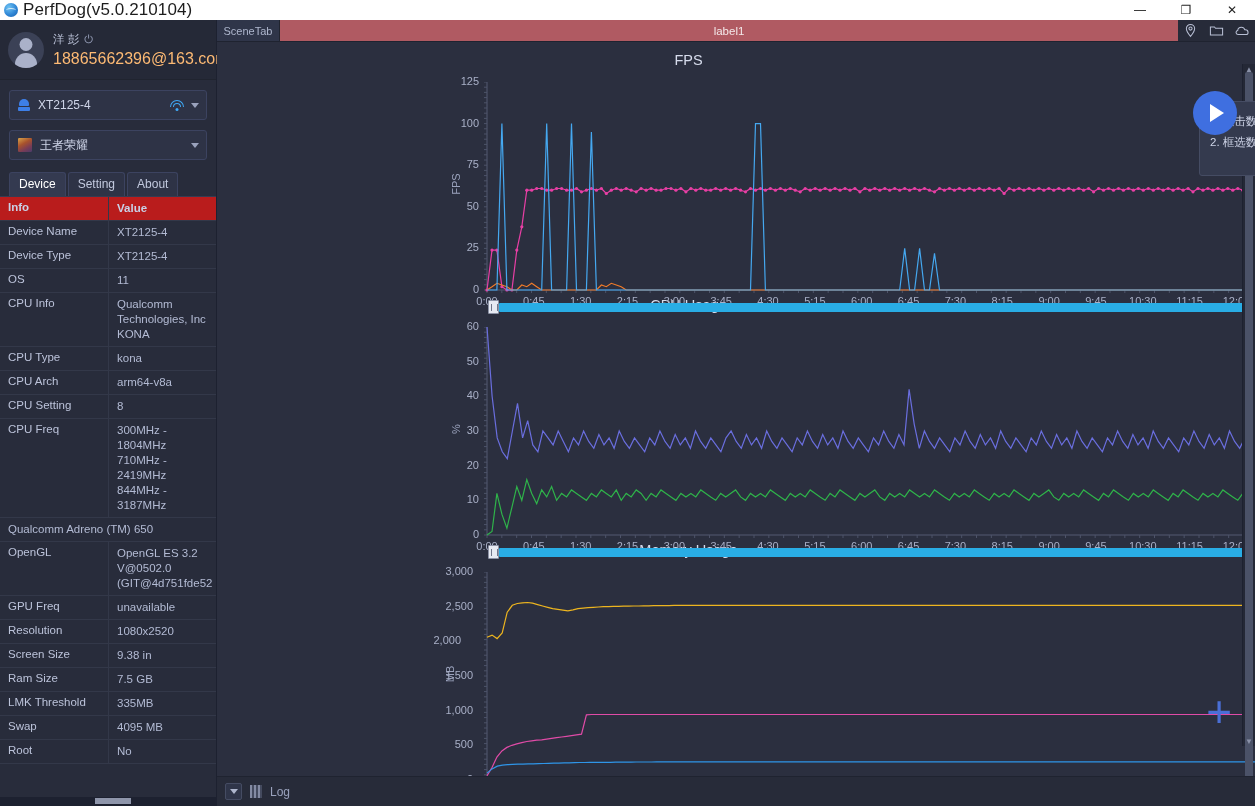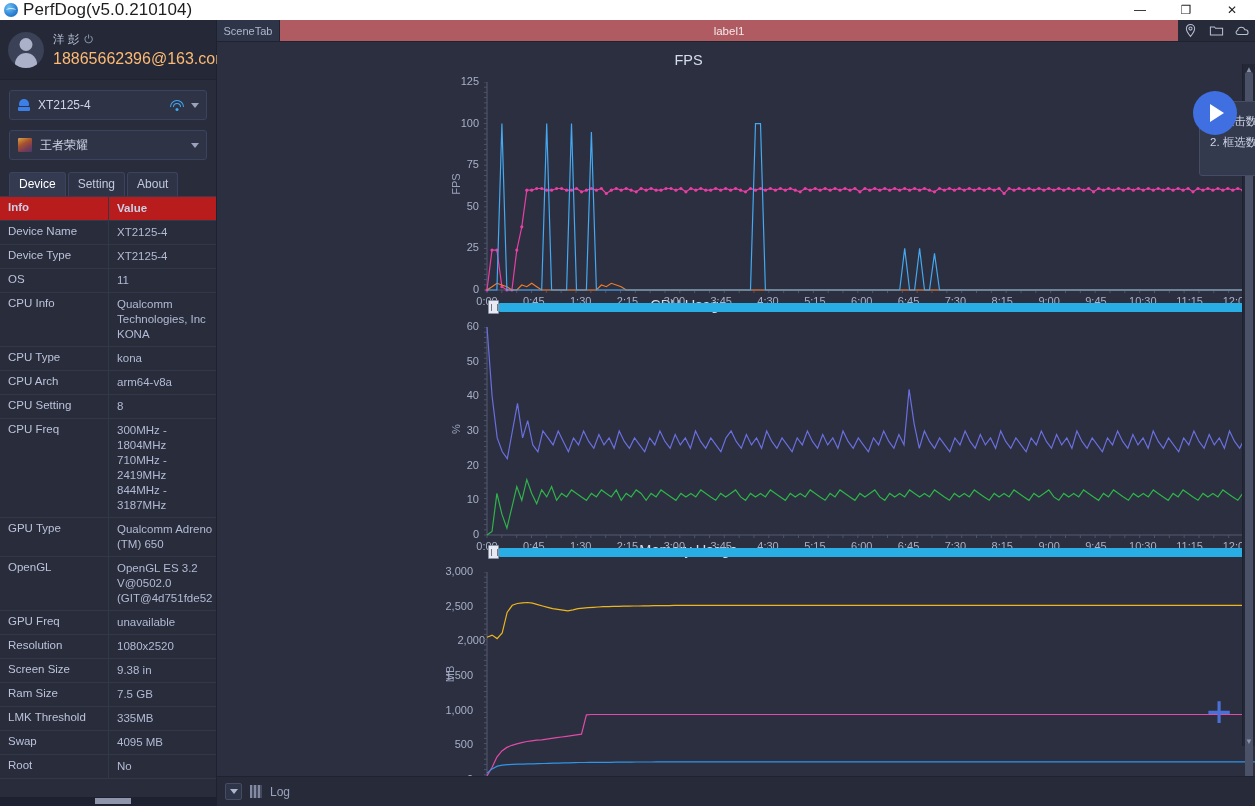--- a/index.html
+++ b/index.html
@@ -299,21 +299,20 @@
           <div class="k">CPU Setting</div>
           <div class="v" style="white-space: pre-line;">8</div>
         </div>
         <div class="irow">
           <div class="k">CPU Freq</div>
           <div class="v" style="white-space: pre-line;">300MHz - 1804MHz
 710MHz - 2419MHz
 844MHz - 3187MHz</div>
         </div>
         <div class="irow">
-          <div class="k">GPU Type</div>
           <div class="v" style="white-space: pre-line;">Qualcomm Adreno (TM) 650</div>
         </div>
         <div class="irow">
           <div class="k">OpenGL</div>
           <div class="v" style="white-space: pre-line;">OpenGL ES 3.2 V@0502.0 (GIT@4d751fde52</div>
         </div>
         <div class="irow">
           <div class="k">GPU Freq</div>
           <div class="v" style="white-space: pre-line;">unavailable</div>
         </div>
@@ -372,21 +371,21 @@
     </div>
 
     <div id="charts">
         <div class="chart-block" style="top: 500px; height: 264px;">
           <div class="chart-title" style="position: absolute; left: 0px; right: 95px; top: 0px;">Memory Usage</div>
           <div class="ylabel" style="left: 218px; top: 126px; width: 30px; text-align: center;">MB</div>
           <div class="ytick" style="left: 216px; top: 231px;">0</div>
           <div class="ytick" style="left: 216px; top: 196.333px;">500</div>
           <div class="ytick" style="left: 216px; top: 161.667px;">1,000</div>
           <div class="ytick" style="left: 216px; top: 127px;">1,500</div>
-          <div class="ytick" style="left: 228px; top: 92.3333px;">2,000</div>
+          <div class="ytick" style="left: 204px; top: 92.3333px;">2,000</div>
           <div class="ytick" style="left: 216px; top: 57.6667px;">2,500</div>
           <div class="ytick" style="left: 216px; top: 23px;">3,000</div>
           <svg width="1255" height="228" style="position: absolute; left: 0px; top: 30px;">
             <path d="M270,0 L270,208 L1160,208" stroke="#555b72" fill="none" stroke-width="1"></path>
             <line x1="267" x2="270" y1="0" y2="0" stroke="#4d5369" stroke-width="1"></line>
             <line x1="267" x2="270" y1="5.2" y2="5.2" stroke="#4d5369" stroke-width="1"></line>
             <line x1="267" x2="270" y1="10.4" y2="10.4" stroke="#4d5369" stroke-width="1"></line>
             <line x1="267" x2="270" y1="15.6" y2="15.6" stroke="#4d5369" stroke-width="1"></line>
             <line x1="267" x2="270" y1="20.8" y2="20.8" stroke="#4d5369" stroke-width="1"></line>
             <line x1="267" x2="270" y1="26" y2="26" stroke="#4d5369" stroke-width="1"></line>

